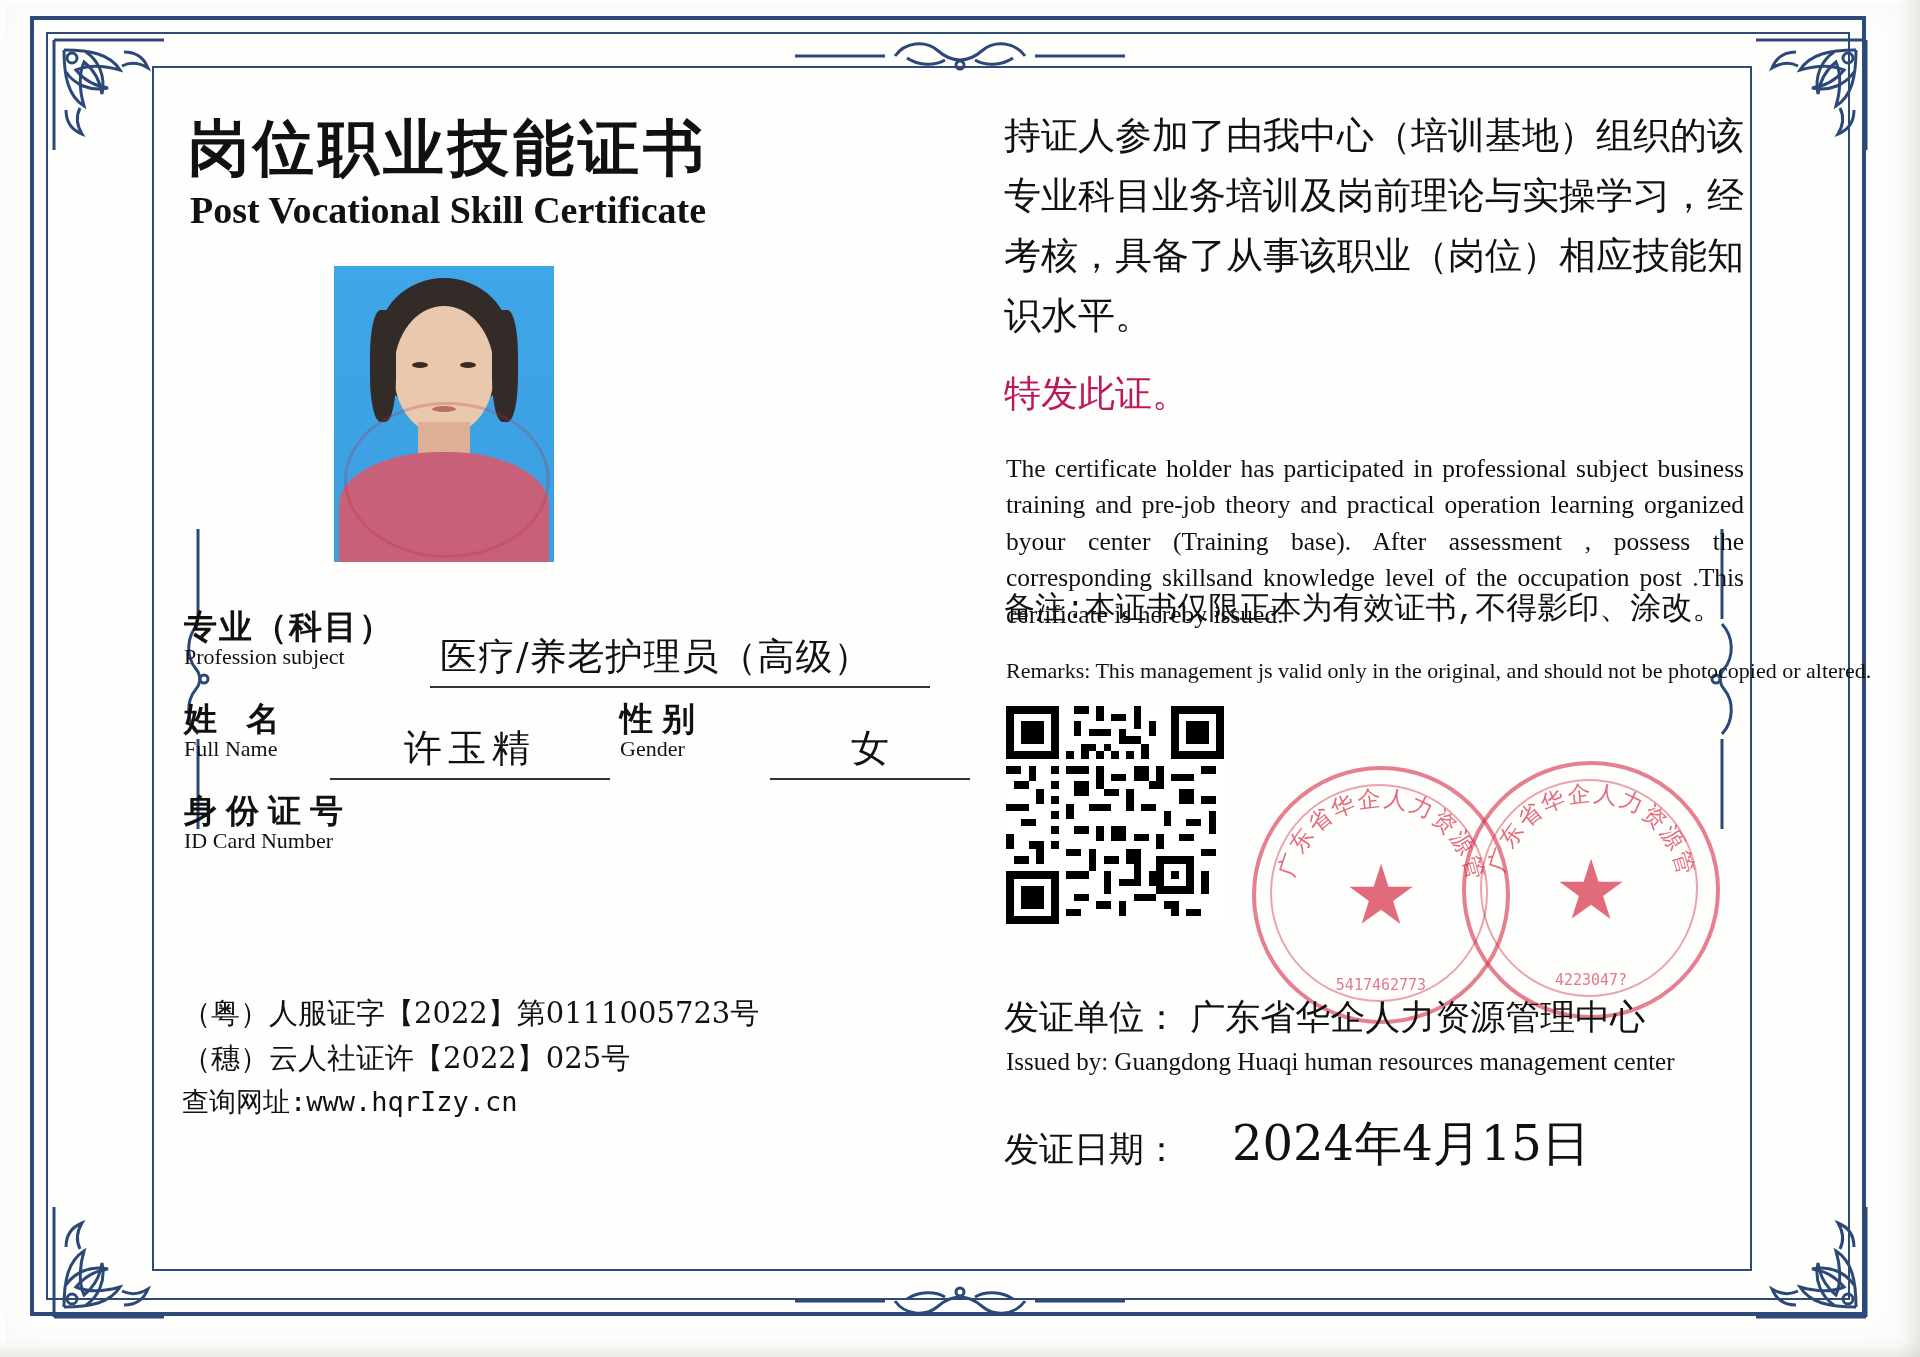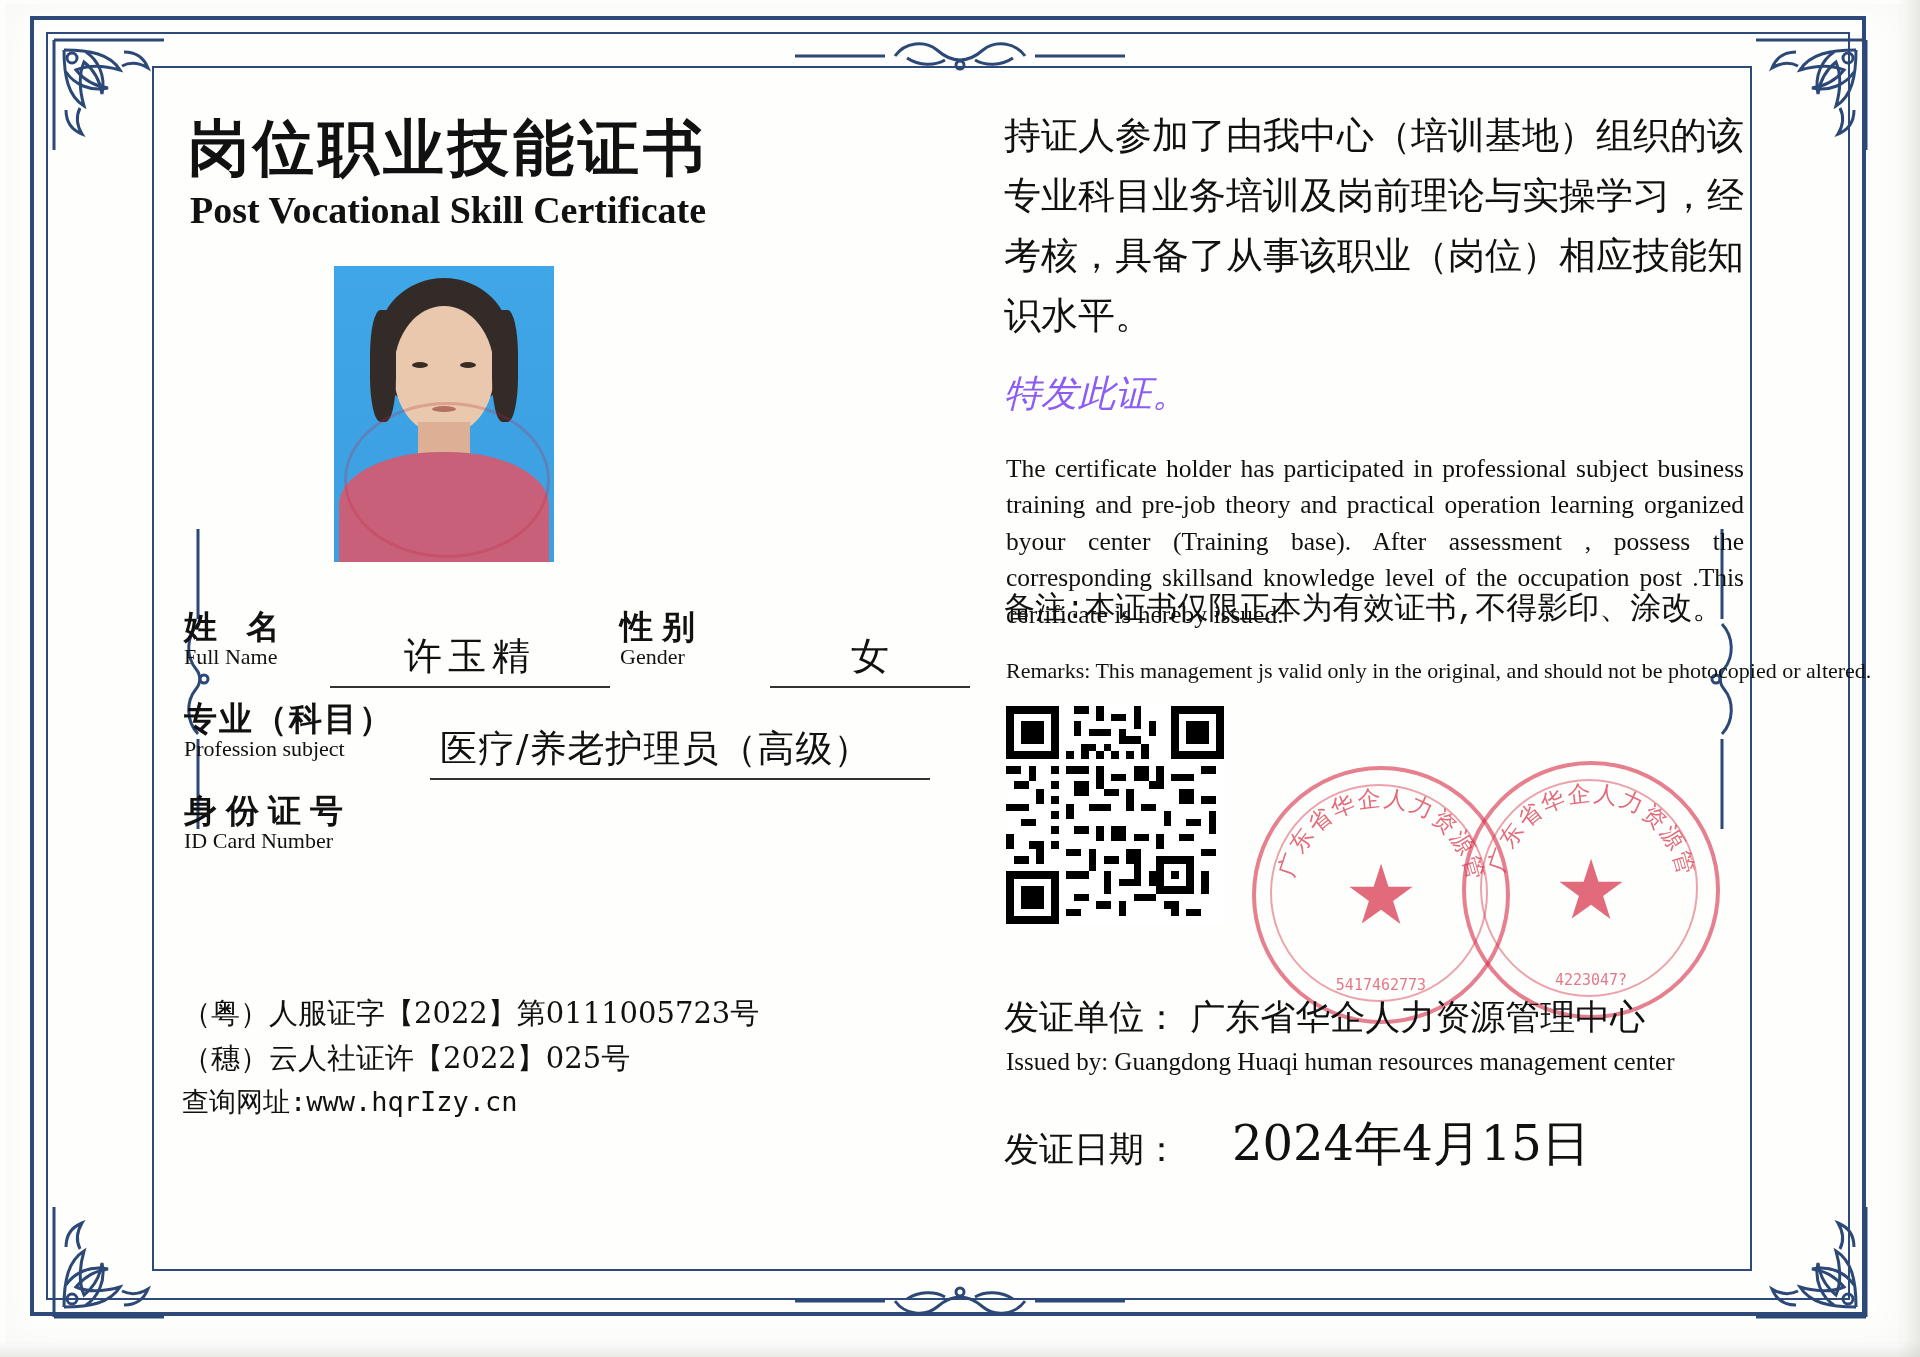--- a/index.html
+++ b/index.html
@@ -283,22 +283,21 @@
     font-size: 37px;
     line-height: 1.62;
     color: #111;
     text-align: justify;
   }
   .para-cn2 {
     position: absolute;
     left: 22px; top: 303px;
     font-family: "DejaVu Serif", "Liberation Serif", serif;
     font-size: 37px;
-    color: #8b5cf6;
-    font-style: italic;
+    color: #be185d;
   }
   .para-en {
     position: absolute;
     left: 24px; top: 385px;
     width: 738px;
     font-family: "Liberation Serif", serif;
     font-size: 25.5px;
     line-height: 1.43;
     color: #111;
     text-align: justify;
@@ -508,39 +507,39 @@
         <div class="eye eye-l"></div>
         <div class="eye eye-r"></div>
         <div class="mouth"></div>
         <div class="neck"></div>
         <div class="body"></div>
         <div class="stamp-overlay"></div>
       </div>
 
       <div class="fields">
 
+        <div class="frow row-prof">
+          <div class="lbl">
+            <span class="cn">专业（科目）</span>
+            <span class="en">Profession subject</span>
+          </div>
+          <div class="val">医疗/养老护理员（高级）</div>
+        </div>
+
         <div class="frow row-name">
           <div class="lbl">
             <span class="cn">姓 名</span>
             <span class="en">Full Name</span>
           </div>
           <div class="val val-name">许玉精</div>
           <div class="lbl lbl-gender">
             <span class="cn">性别</span>
             <span class="en">Gender</span>
           </div>
           <div class="val val-gender">女</div>
-        </div>
-
-        <div class="frow row-prof">
-          <div class="lbl">
-            <span class="cn">专业（科目）</span>
-            <span class="en">Profession subject</span>
-          </div>
-          <div class="val">医疗/养老护理员（高级）</div>
         </div>
 
         <div class="frow row-id">
           <div class="lbl">
             <span class="cn">身份证号</span>
             <span class="en">ID Card Number</span>
           </div>
         </div>
 
 

